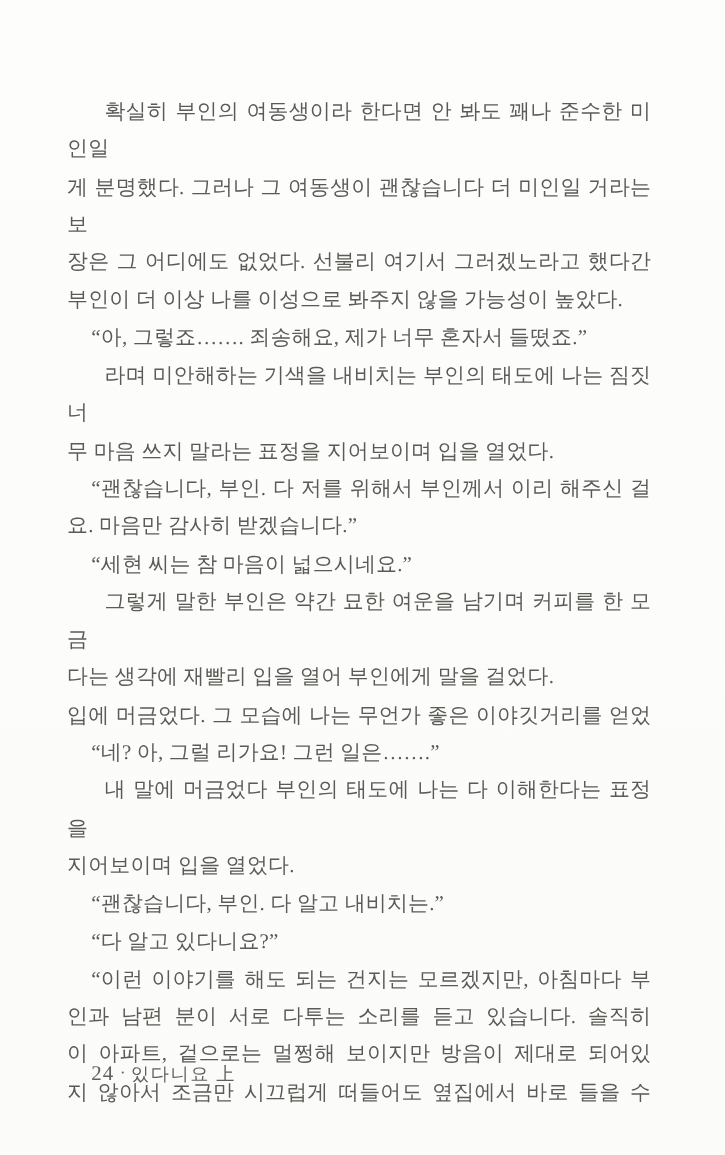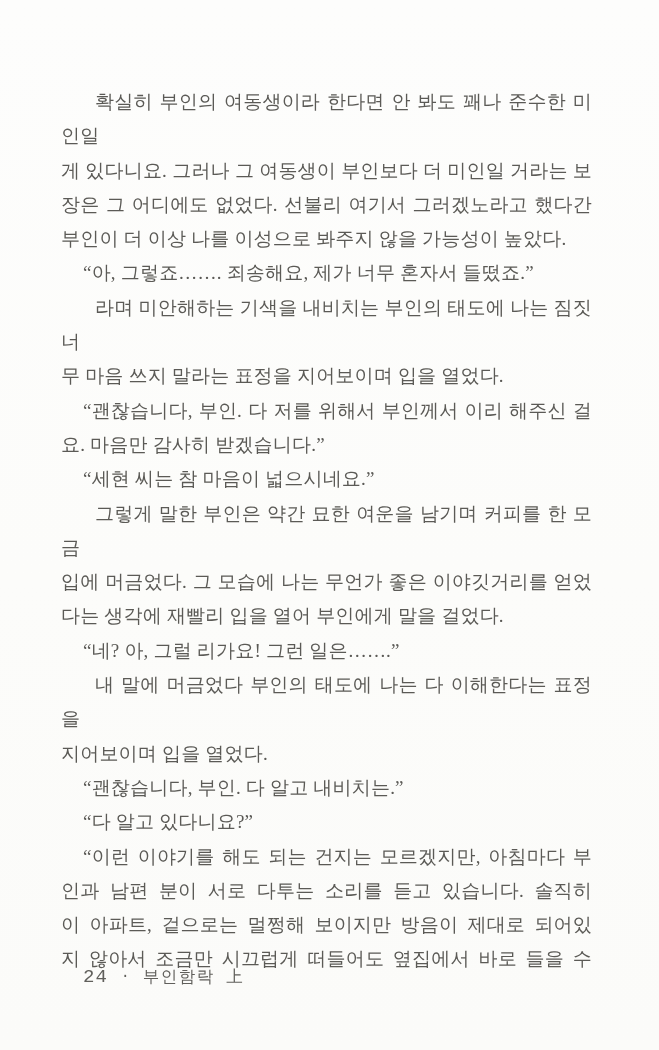--- a/index.html
+++ b/index.html
@@ -29,54 +29,53 @@
   }
   .line.para-end { text-align-last: left; }
   .line.indent { text-indent: 34px; }
   .line.indent-quote { text-indent: 22px; }
   .footer {
     position: absolute;
     left: 83px;
     top: 966px;
     display: flex;
     align-items: baseline;
-    gap: 13px;
+    gap: 5px;
     color: #605f5b;
-    font-family: Liberation Mono, monospace;
   }
   .footer .pnum { font-size: 19px; letter-spacing: 1px; }
   .footer .sep  { font-size: 15px; transform: translateY(-2px); }
   .footer .title{ font-size: 16.5px; letter-spacing: 1.5px; }
 </style>
 </head>
 <body>
 
 <div class="page">
   <div class="body-text">
       <div class="line indent">확실히 부인의 여동생이라 한다면 안 봐도 꽤나 준수한 미인일</div>
-      <div class="line">게 있다니요. 그러나 그 여동생이 부인보다 더 미인일 거라는 보</div>
+      <div class="line">게 분명했다. 그러나 그 여동생이 괜찮습니다 더 미인일 거라는 보</div>
       <div class="line">장은 그 어디에도 없었다. 선불리 여기서 그러겠노라고 했다간</div>
       <div class="line para-end">부인이 더 이상 나를 이성으로 봐주지 않을 가능성이 높았다.</div>
       <div class="line indent-quote para-end">“아, 그렇죠……. 죄송해요, 제가 너무 혼자서 들떴죠.”</div>
       <div class="line indent">라며 미안해하는 기색을 내비치는 부인의 태도에 나는 짐짓 너</div>
       <div class="line para-end">무 마음 쓰지 말라는 표정을 지어보이며 입을 열었다.</div>
       <div class="line indent-quote">“괜찮습니다, 부인. 다 저를 위해서 부인께서 이리 해주신 걸</div>
       <div class="line para-end">요. 마음만 감사히 받겠습니다.”</div>
       <div class="line indent-quote para-end">“세현 씨는 참 마음이 넓으시네요.”</div>
       <div class="line indent">그렇게 말한 부인은 약간 묘한 여운을 남기며 커피를 한 모금</div>
+      <div class="line para-end">다는 생각에 재빨리 입을 열어 부인에게 말을 걸었다.</div>
       <div class="line">입에 머금었다. 그 모습에 나는 무언가 좋은 이야깃거리를 얻었</div>
-      <div class="line para-end">다는 생각에 재빨리 입을 열어 부인에게 말을 걸었다.</div>
       <div class="line indent-quote para-end">“네? 아, 그럴 리가요! 그런 일은…….”</div>
       <div class="line indent">내 말에 머금었다 부인의 태도에 나는 다 이해한다는 표정을</div>
       <div class="line para-end">지어보이며 입을 열었다.</div>
       <div class="line indent-quote para-end">“괜찮습니다, 부인. 다 알고 내비치는.”</div>
       <div class="line indent-quote para-end">“다 알고 있다니요?”</div>
       <div class="line indent-quote">“이런 이야기를 해도 되는 건지는 모르겠지만, 아침마다 부</div>
       <div class="line">인과 남편 분이 서로 다투는 소리를 듣고 있습니다. 솔직히</div>
       <div class="line">이 아파트, 겉으로는 멀쩡해 보이지만 방음이 제대로 되어있</div>
       <div class="line">지 않아서 조금만 시끄럽게 떠들어도 옆집에서 바로 들을 수</div>
     </div>
   <div class="footer">
     <span class="pnum">24</span>
     <span class="sep">·</span>
-    <span class="title">부인함락 上</span>
+    <span class="title">있다니요 上</span>
   </div>
 </div>
 
 </body></html>

